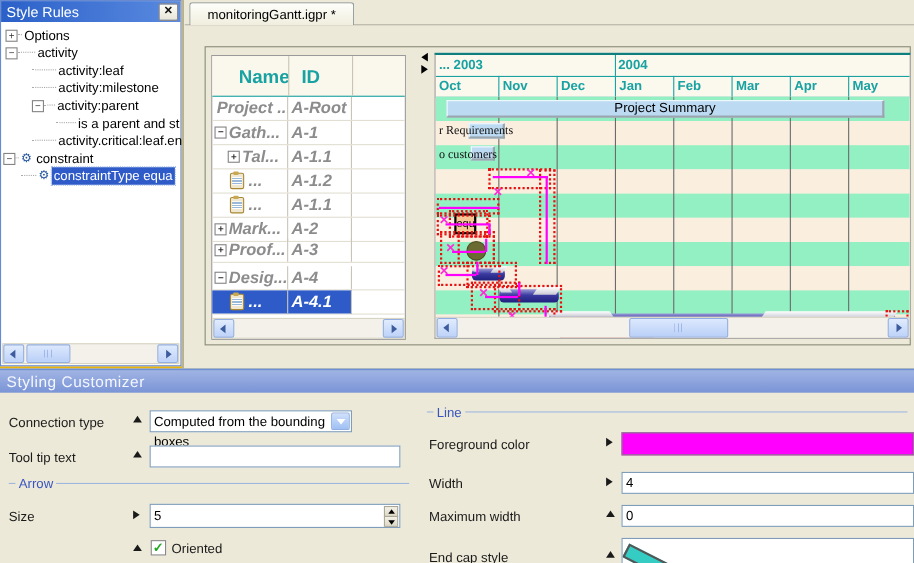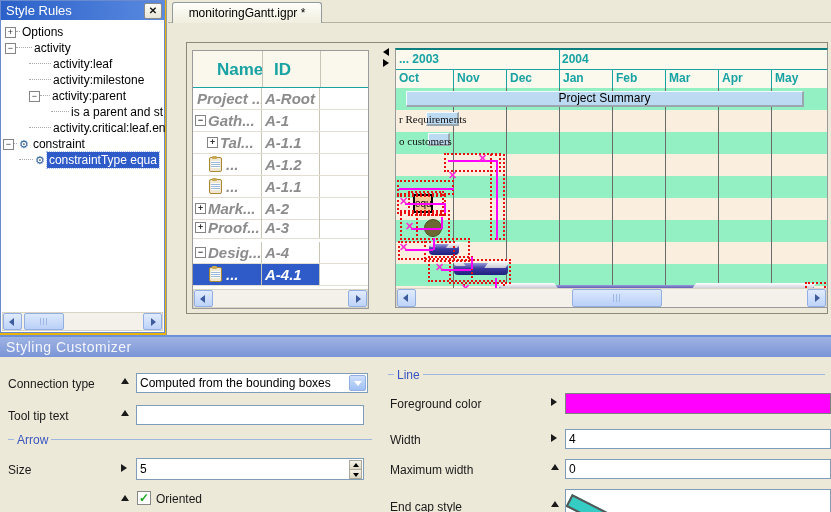--- a/index.html
+++ b/index.html
@@ -383,21 +383,21 @@
     </div>
   </div>
 
   <div id="customizer" class="abs">
     <div id="cust-title">
       <span>Styling Customizer</span>
     </div>
 
     <span class="flabel" style="left:8px;top:40px;">Connection type</span>
     <span class="mk-up" style="left:121px;top:41px;"></span>
-    <div class="field" style="left:136px;top:36px;width:232px;height:20px;">
+    <div class="field" style="left:136px;top:36px;width:184px;height:20px;">
       <span>Computed from the bounding boxes</span>
       <span class="ddbtn" style="right:1px;top:1px;height:16px;"></span>
     </div>
 
     <span class="flabel" style="left:8px;top:72px;">Tool tip text</span>
     <span class="mk-up" style="left:121px;top:73px;"></span>
     <input class="field" style="left: 136px; top: 68px; width: 228px;" value="">
 
     <div class="group" style="left:8px;top:96px;width:364px;">
       <span class="gl" style="width:6px;"></span>

